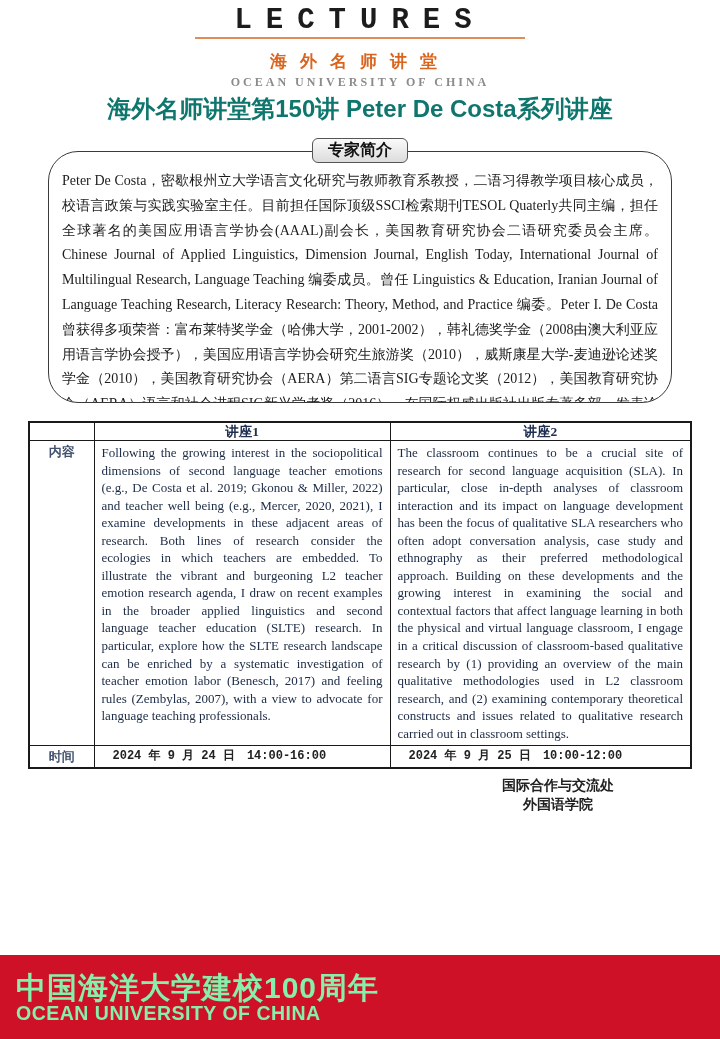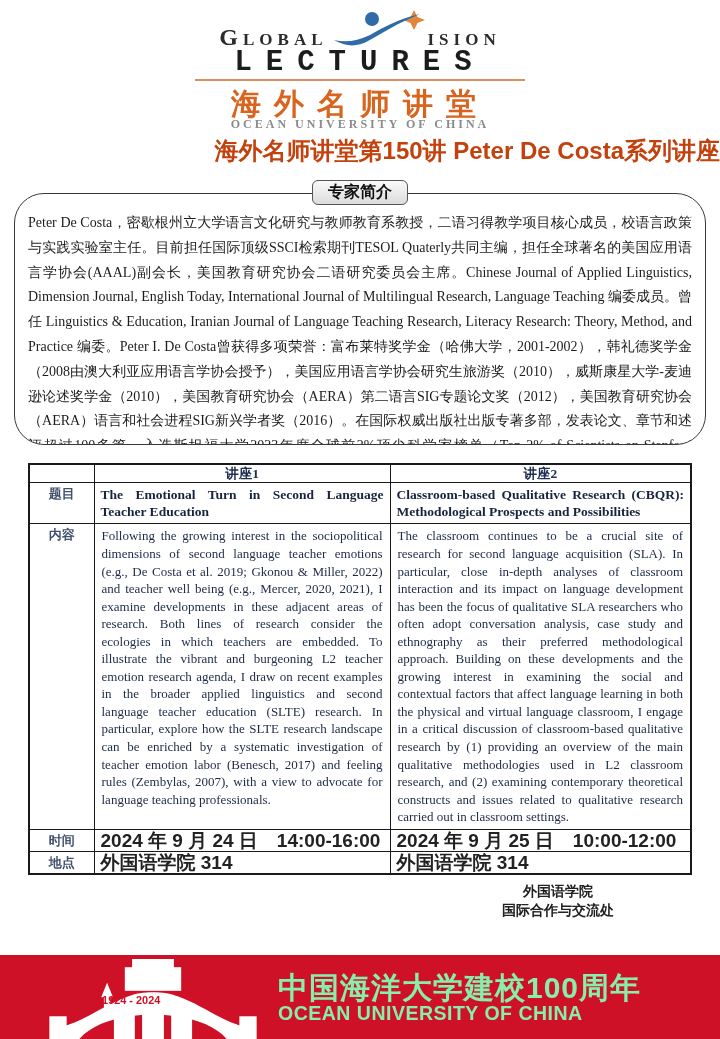--- a/index.html
+++ b/index.html
@@ -9,30 +9,30 @@
 
   
   .logo-block { width:720px; padding-top:8px; text-align:center; }
   .logo-row1 { display:flex; justify-content:center; align-items:flex-end; height:42px; }
   .logo-word { font-family:"Liberation Serif", serif; font-weight:700; font-size:24px;
                letter-spacing:5px; color:#2b2b2b; line-height:26px; }
   .swoosh-wrap { width:96px; height:42px; margin:0 2px; position:relative; top:2px; }
   .logo-row2 { font-family:Liberation Mono, monospace; font-weight:700; font-size:29px;
                letter-spacing:14px; color:#1c1c1c; line-height:30px; margin-top:-2px; }
   .logo-rule { width:330px; height:2px; margin:1px auto 1px; background:#d9712f; opacity:.8; }
-  .logo-seal { font-size:30px; font-weight:600; letter-spacing:13px; color:#d9641e; line-height:27px;margin-top:9px; }
+  .logo-seal { font-size:17px; font-weight:600; letter-spacing:13px; color:#d9641e; line-height:27px;margin-top:9px; }
   .logo-univ { font-family:"Liberation Serif", serif; font-size:12px; font-weight:700;
                letter-spacing:3px; color:#8b8b8b; line-height:13px; margin-top:1px; }
 
   
-  .main-title { text-align:right; font-family:"Liberation Sans", sans-serif;
-                font-weight:700; font-size:24px; color:#c2410c; margin-top:4px; }
+  .main-title { text-align:center; font-family:"Liberation Sans", sans-serif;
+                font-weight:700; font-size:24px; color:#0f766e; margin-top:4px; }
 
   
-  .bio-wrap { position:relative; margin:26px auto 12px; width:692px; }
+  .bio-wrap { position:relative; margin:26px auto 12px; width:624px; }
   .bio-badge { position:absolute; top:-13px; left:50%; transform:translateX(-50%);
                background:linear-gradient(#fafafa,#dcdcdc); border:1.6px solid #555;
                border-radius:6px; padding:1px 15px; font-family:"Liberation Sans", sans-serif;
                font-weight:700; font-size:16px; color:#111; z-index:2; white-space:nowrap; }
   .bio-box { border:1.6px solid #3a3a3a; border-radius:30px; padding:17px 13px 10px 13px;
              height:252px; overflow:hidden; }
   .bio-text { font-size:14px; line-height:24.8px; color:#1c1c1c; text-align:justify; }
 
   
   table.schedule { border-collapse:collapse; table-layout:fixed; width:662px;
@@ -40,22 +40,22 @@
   table.schedule td { border:1.5px solid #1a1a1a; vertical-align:top; }
   col.c-label { width:65px; } col.c-l1 { width:296px; } col.c-l2 { width:301px; }
   .hdr-cell { text-align:center; font-weight:700; font-size:13.5px; color:#203050;
               padding:0 16px; line-height:17px; }
   .label-cell { text-align:center; font-weight:700; font-size:13px; color:#41516e;
                 padding-top:3px; line-height:16px; }
   .title-cell { font-weight:700; font-size:13.5px; color:#16243d; line-height:17.2px;
                 padding:3px 6px; text-align:justify; }
   .content-cell { font-size:13px; color:#1b2a45; line-height:17.55px;
                   padding:3px 7px; text-align:justify; }
-  .time-cell, .loc-cell { font-family:Liberation Sans, sans-serif; font-weight:600;
-                  font-size:19px; color:#222; padding:1px 6px; line-height:19px;
+  .time-cell, .loc-cell { font-family:Liberation Mono, monospace; font-weight:600;
+                  font-size:12px; color:#222; padding:1px 18px; line-height:19px;
                   white-space:nowrap; overflow:hidden; }
 
   
   .org-block { margin-top:7px; margin-left:auto; margin-right:72px; width:180px;
                text-align:center; font-family:"Liberation Sans", sans-serif;
                font-weight:700; font-size:14px; color:#222; line-height:19px; }
 
   
   .banner { position:absolute; left:0; bottom:0; width:720px; height:84px;
             display:flex; align-items:center; }
@@ -63,31 +63,20 @@
   .banner-text { margin-left:16px; color:#86efac; font-family:"Liberation Sans", sans-serif; }
   .banner-cn { font-weight:700; font-size:30px; line-height:31px; letter-spacing:1px; }
   .banner-en { font-weight:700; font-size:19.5px; line-height:20px; letter-spacing:.5px; }
   .banner-anniv { font-weight:700; font-size:19.5px; line-height:20px; letter-spacing:.5px; }
   .banner-anniv sup { font-size:11px; }
 </style>
 </head>
 <body>
 
 <div class="logo-block">
-  <div class="logo-row1">
-    <span class="logo-word" style="font-variant:small-caps;">Global</span>
-    <span class="swoosh-wrap">
-      <svg width="96" height="42" viewBox="0 0 96 42">
-        <polygon points="84,0 87.5,7 95,10 87.5,13 84,20 80.5,13 73,10 80.5,7" fill="#e0873c"></polygon>
-        <path d="M4,30 C16,37 27,37 38,31 C54,22 66,14 90,4 C68,9 54,17 40,25 C27,31.5 15,32.5 4,30 Z" fill="#2f6ba8"></path>
-        <circle cx="42" cy="9" r="7" fill="#2f6ba8"></circle>
-      </svg>
-    </span>
-    <span class="logo-word" style="font-variant:small-caps;">ision</span>
-  </div>
   <div class="logo-row2">LECTURES</div>
   <div class="logo-rule"></div>
   <div class="logo-seal">海外名师讲堂</div>
   <div class="logo-univ">OCEAN UNIVERSITY OF CHINA</div>
 </div>
 
 <div class="main-title">海外名师讲堂第150讲 Peter De Costa系列讲座</div>
 
 <div class="bio-wrap">
   <div class="bio-badge">专家简介</div>
@@ -102,68 +91,35 @@
       <col class="c-l1">
       <col class="c-l2">
     </colgroup>
   <tbody>
       <tr>
     <td class="hdr-cell"></td>
     <td class="hdr-cell">讲座1</td>
     <td class="hdr-cell">讲座2</td>
   </tr>
   <tr>
-    <td class="label-cell">题目</td>
-    <td class="title-cell">The Emotional Turn in Second Language Teacher Education</td>
-    <td class="title-cell">Classroom-based Qualitative Research (CBQR): Methodological Prospects and Possibilities</td>
-  </tr>
-  <tr>
     <td class="label-cell">内容</td>
     <td class="content-cell">Following the growing interest in the sociopolitical dimensions of second language teacher emotions (e.g., De Costa et al. 2019; Gkonou &amp; Miller, 2022) and teacher well being (e.g., Mercer, 2020, 2021), I examine developments in these adjacent areas of research. Both lines of research consider the ecologies in which teachers are embedded. To illustrate the vibrant and burgeoning L2 teacher emotion research agenda, I draw on recent examples in the broader applied linguistics and second language teacher education (SLTE) research. In particular, explore how the SLTE research landscape can be enriched by a systematic investigation of teacher emotion labor (Benesch, 2017) and feeling rules (Zembylas, 2007), with a view to advocate for language teaching professionals.</td>
     <td class="content-cell">The classroom continues to be a crucial site of research for second language acquisition (SLA). In particular, close in-depth analyses of classroom interaction and its impact on language development has been the focus of qualitative SLA researchers who often adopt conversation analysis, case study and ethnography as their preferred methodological approach. Building on these developments and the growing interest in examining the social and contextual factors that affect language learning in both the physical and virtual language classroom, I engage in a critical discussion of classroom-based qualitative research by (1) providing an overview of the main qualitative methodologies used in L2 classroom research, and (2) examining contemporary theoretical constructs and issues related to qualitative research carried out in classroom settings.</td>
   </tr>
   <tr>
     <td class="label-cell">时间</td>
     <td class="time-cell">2024 年 9 月 24 日　14:00-16:00</td>
     <td class="time-cell">2024 年 9 月 25 日　10:00-12:00</td>
   </tr>
-  <tr>
-    <td class="label-cell">地点</td>
-    <td class="loc-cell">外国语学院 314</td>
-    <td class="loc-cell">外国语学院 314</td>
-  </tr>
 </tbody>
   </table>
 
 <div class="org-block">
+  <div>国际合作与交流处</div>
   <div>外国语学院</div>
-  <div>国际合作与交流处</div>
 </div>
 
 <div class="banner" style="background:#CE1126;">
-  <div class="gate-wrap">
-    <svg width="218" height="80" viewBox="0 0 230 88">
-
-      <rect x="1" y="63" width="19" height="25" fill="#fff"></rect>
-      <rect x="210" y="63" width="19" height="25" fill="#fff"></rect>
-
-      <rect x="92" y="0" width="46" height="12" fill="#fff"></rect>
-      <rect x="84" y="9" width="62" height="26" fill="#fff"></rect>
-
-      <path d="M14,88 V75 C42,67 62,50 88,41 C102,35 128,35 142,41 C168,50 188,67 216,75 V88 Z" fill="#fff"></path>
-
-      <path d="M34,88 C64,52 166,52 196,88 Z" fill="#CE1126"></path>
-
-      <rect x="72" y="57" width="23" height="31" fill="#fff"></rect>
-      <rect x="103" y="51" width="24" height="37" fill="#fff"></rect>
-      <rect x="135" y="57" width="23" height="31" fill="#fff"></rect>
-
-      <rect x="61" y="40" width="7" height="20" fill="#fff"></rect>
-      <polygon points="58,42 71,42 64.5,26" fill="#fff"></polygon>
-
-      <text x="91" y="50" text-anchor="middle" font-family="Liberation Sans, sans-serif" font-size="12" font-weight="bold" fill="#CE1126">1924 - 2024</text>
-    </svg>
-  </div>
   <div class="banner-text">
     <div class="banner-cn">中国海洋大学建校100周年</div>
     <div class="banner-en">OCEAN UNIVERSITY OF CHINA</div>
   </div>
 </div>
 
 </body></html>

